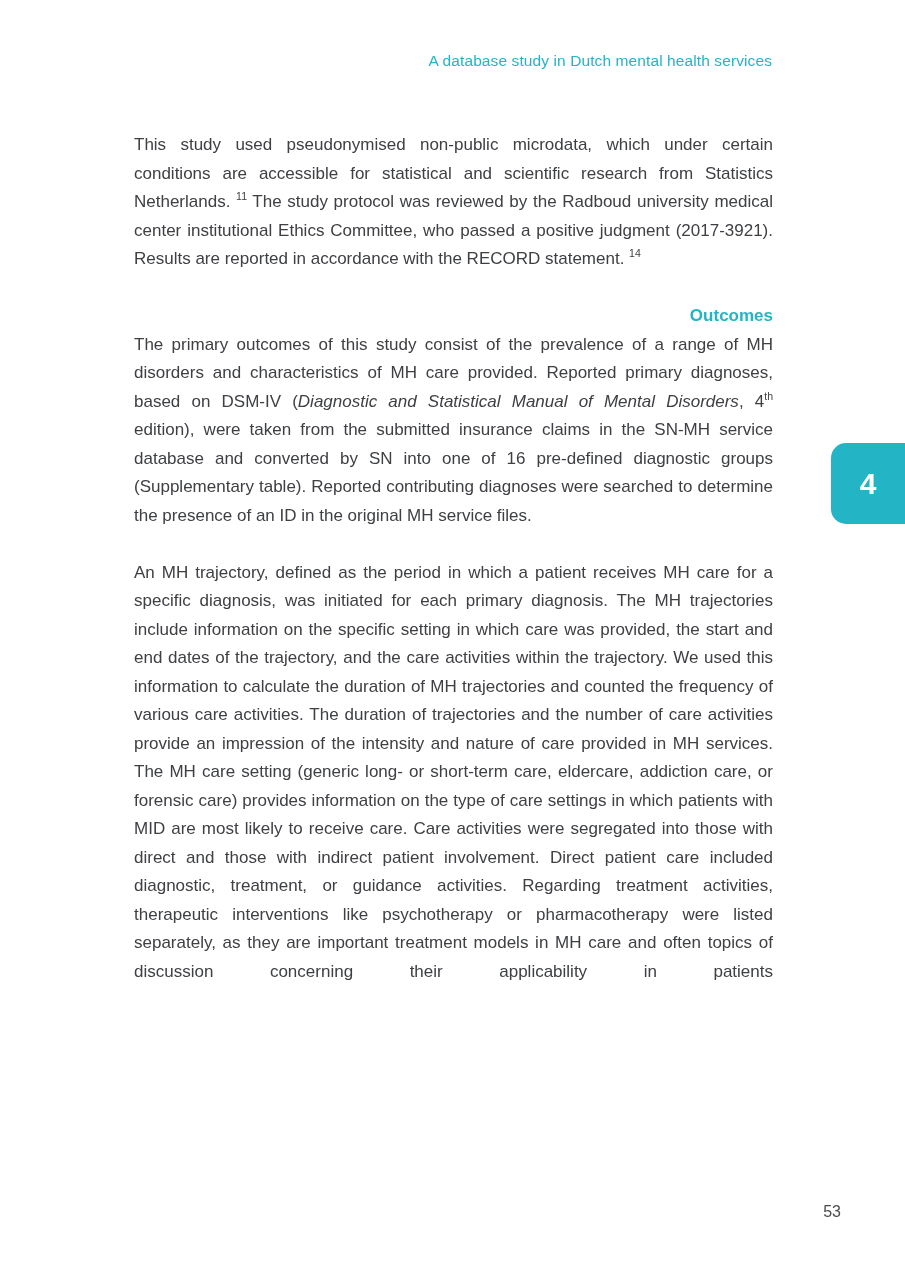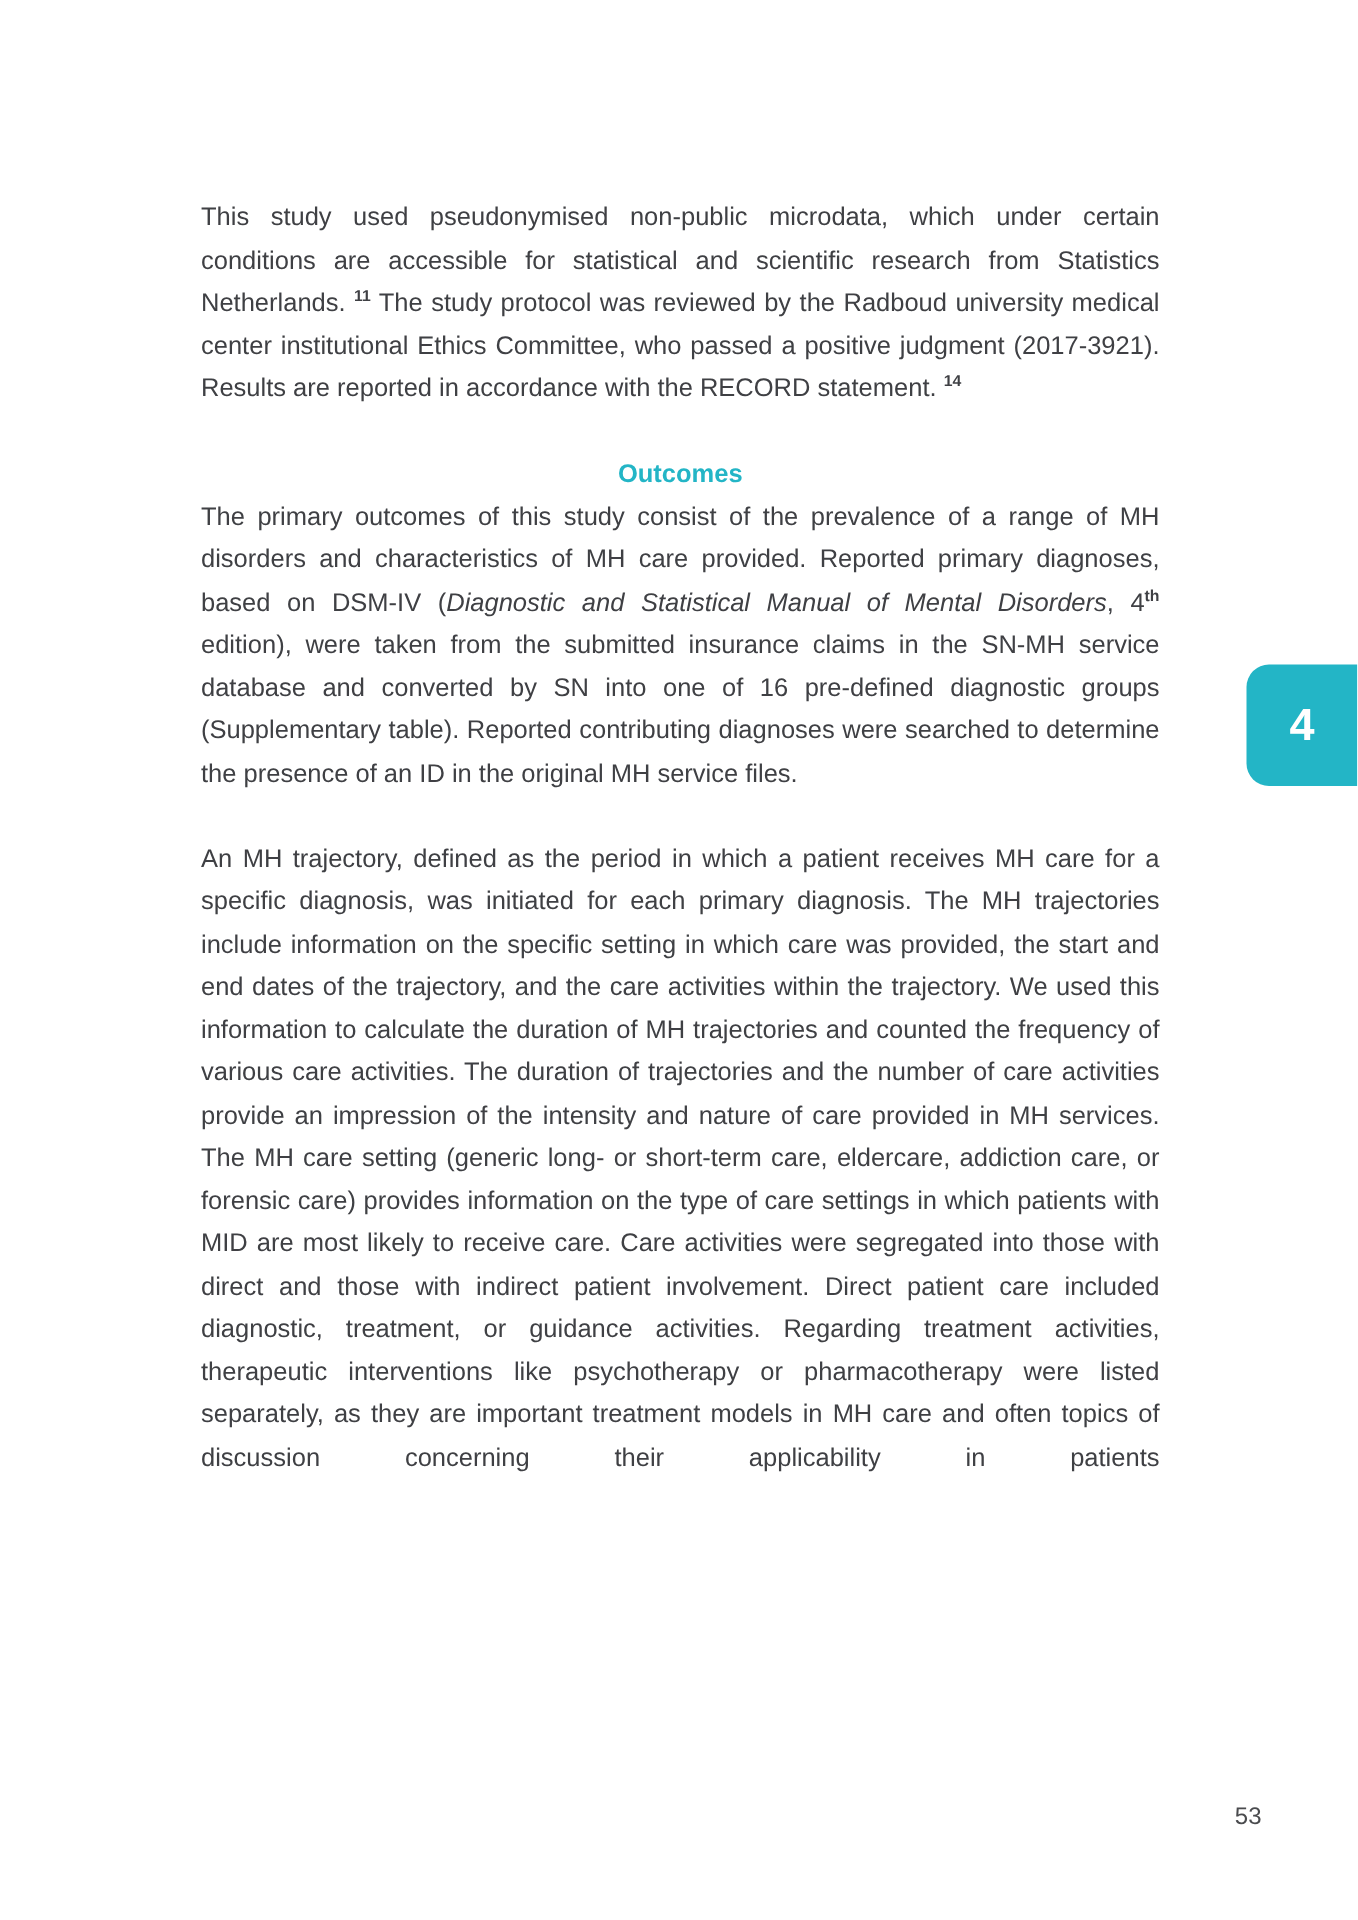--- a/index.html
+++ b/index.html
@@ -30,29 +30,28 @@
     line-height: 28.5px;
     text-align: justify;
   }
   .para { margin-bottom: 28.5px; }
   .para.continues { text-align-last: justify; margin-bottom: 0; }
   .section-heading {
     color: #23b5c6;
     font-size: 17px;
     font-weight: bold;
     line-height: 28.5px;
-    text-align: center;
+    text-align: right;
     margin-bottom: 0;
   }
   .para em { }
   .para sup {
     font-size: 0.62em;
     line-height: 0;
     vertical-align: super;
-    font-weight: bold;
   }
   .chapter-tab {
     position: absolute;
     right: 0;
     top: 443px;
     width: 74px;
     height: 81px;
     background: #23b5c6;
     border-radius: 15px 0 0 15px;
     display: flex;
@@ -68,20 +67,21 @@
     top: 1203px;
     font-size: 16px;
     color: #4a4b4e;
   }
 </style>
 </head>
 <body>
 
 <div class="page">
 
+  <div class="running-header">A database study in Dutch mental health services</div>
 
   <div class="text-block">
 
     <p class="para"><span>This study used pseudonymised non-public microdata, which under certain conditions are accessible for statistical and scientific research from Statistics Netherlands. </span><sup>11</sup><span> The study protocol was reviewed by the Radboud university medical center institutional Ethics Committee, who passed a positive judgment (2017-3921). Results are reported in accordance with the RECORD statement. </span><sup>14</sup></p>
 
     <h3 class="section-heading">Outcomes</h3>
 
     <p class="para"><span>The primary outcomes of this study consist of the prevalence of a range of MH disorders and characteristics of MH care provided. Reported primary diagnoses, based on DSM-IV (</span><em>Diagnostic and Statistical Manual of Mental Disorders</em><span>, 4</span><sup>th</sup><span> edition), were taken from the submitted insurance claims in the SN-MH service database and converted by SN into one of 16 pre-defined diagnostic groups (Supplementary table). Reported contributing diagnoses were searched to determine the presence of an ID in the original MH service files.</span></p>
 
     <p class="para continues">An MH trajectory, defined as the period in which a patient receives MH care for a specific diagnosis, was initiated for each primary diagnosis. The MH trajectories include information on the specific setting in which care was provided, the start and end dates of the trajectory, and the care activities within the trajectory. We used this information to calculate the duration of MH trajectories and counted the frequency of various care activities. The duration of trajectories and the number of care activities provide an impression of the intensity and nature of care provided in MH services. The MH care setting (generic long- or short-term care, eldercare, addiction care, or forensic care) provides information on the type of care settings in which patients with MID are most likely to receive care. Care activities were segregated into those with direct and those with indirect patient involvement. Direct patient care included diagnostic, treatment, or guidance activities. Regarding treatment activities, therapeutic interventions like psychotherapy or pharmacotherapy were listed separately, as they are important treatment models in MH care and often topics of discussion concerning their applicability in patients</p>

